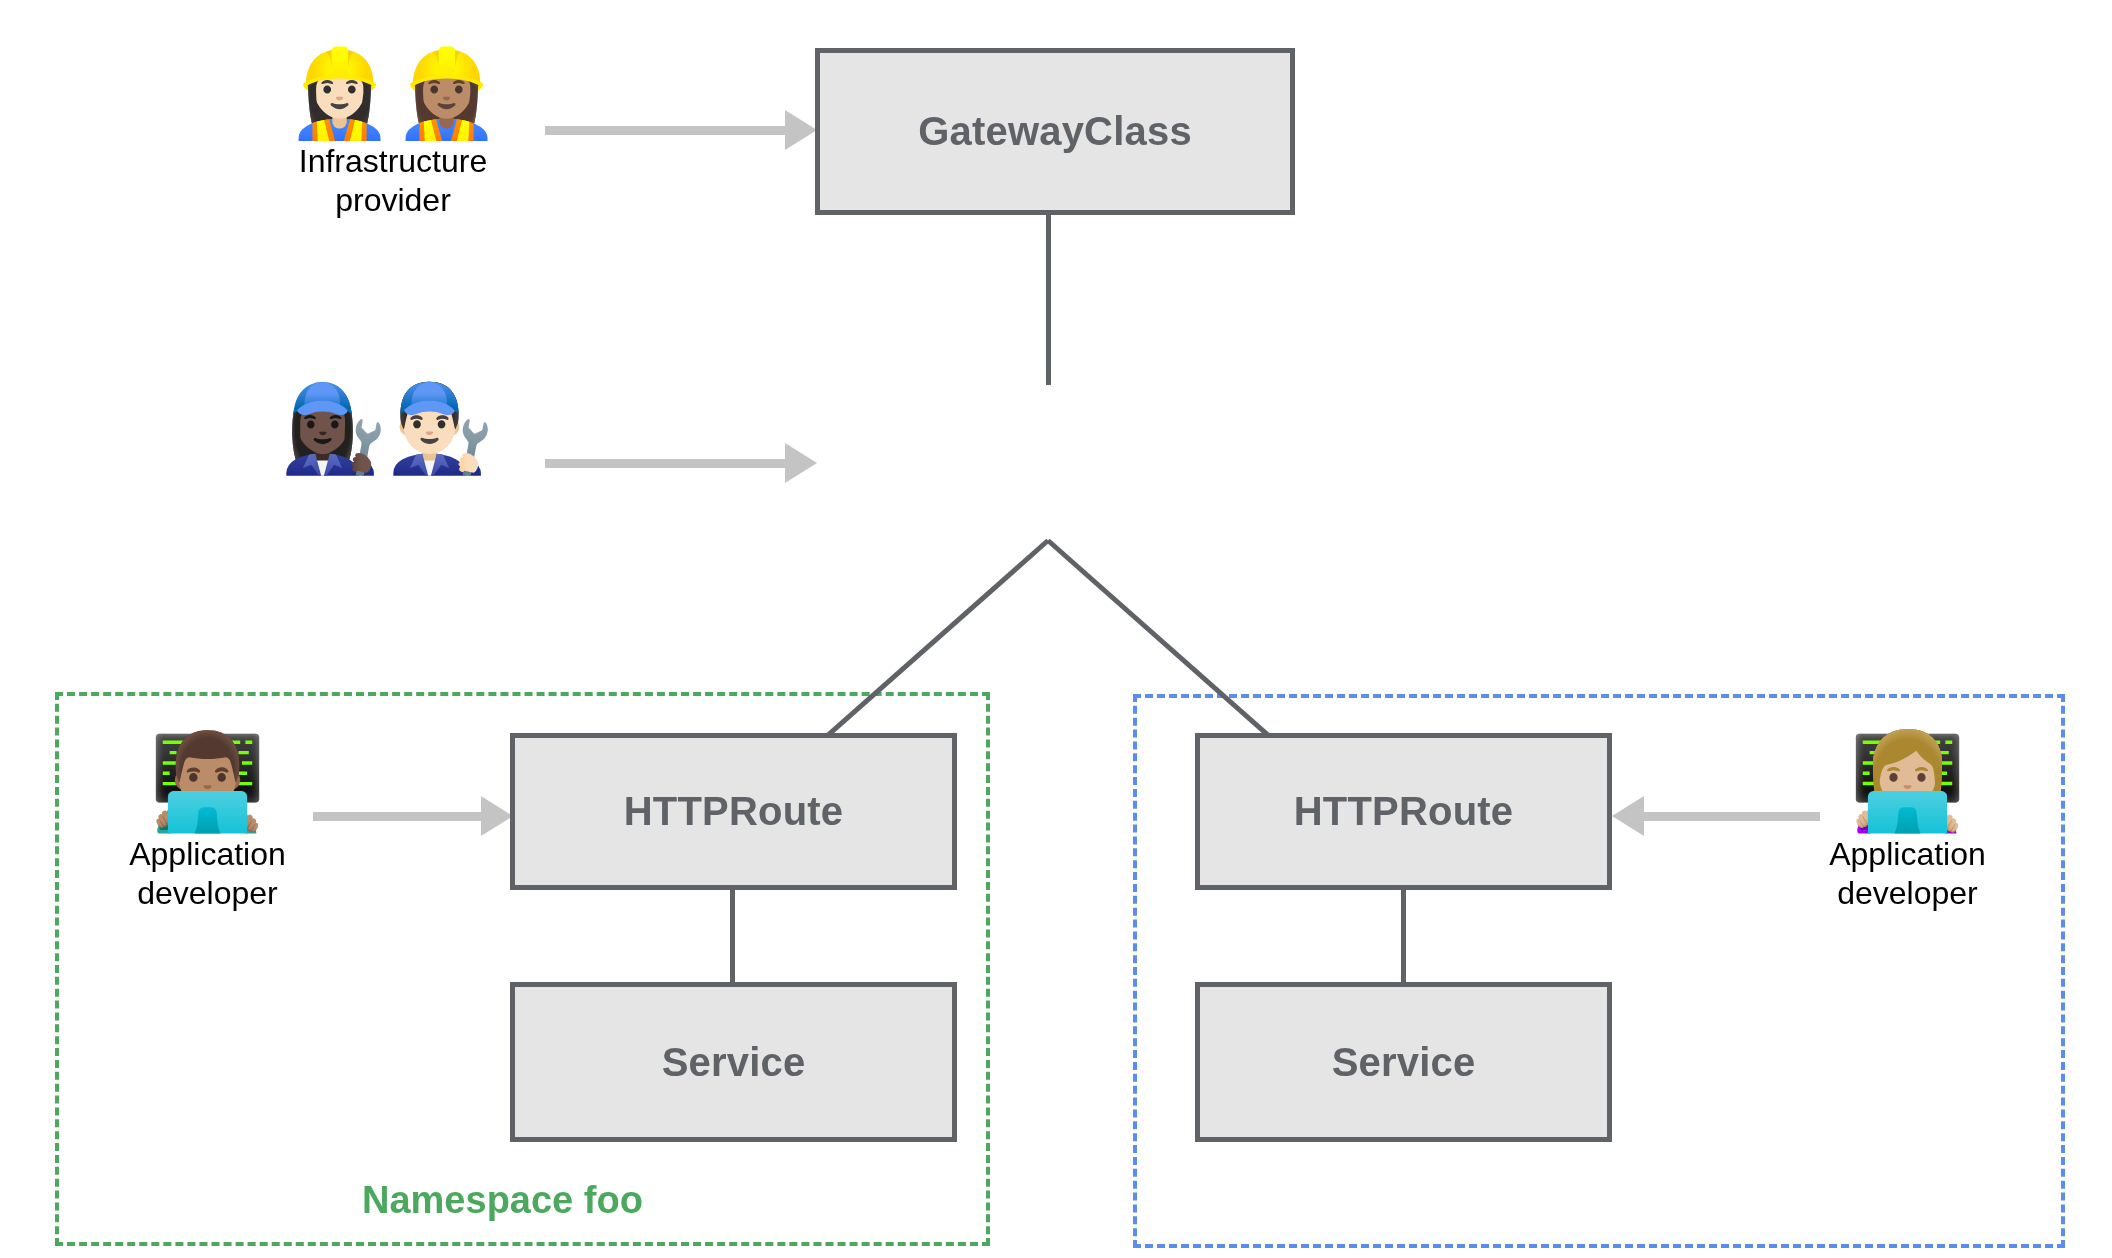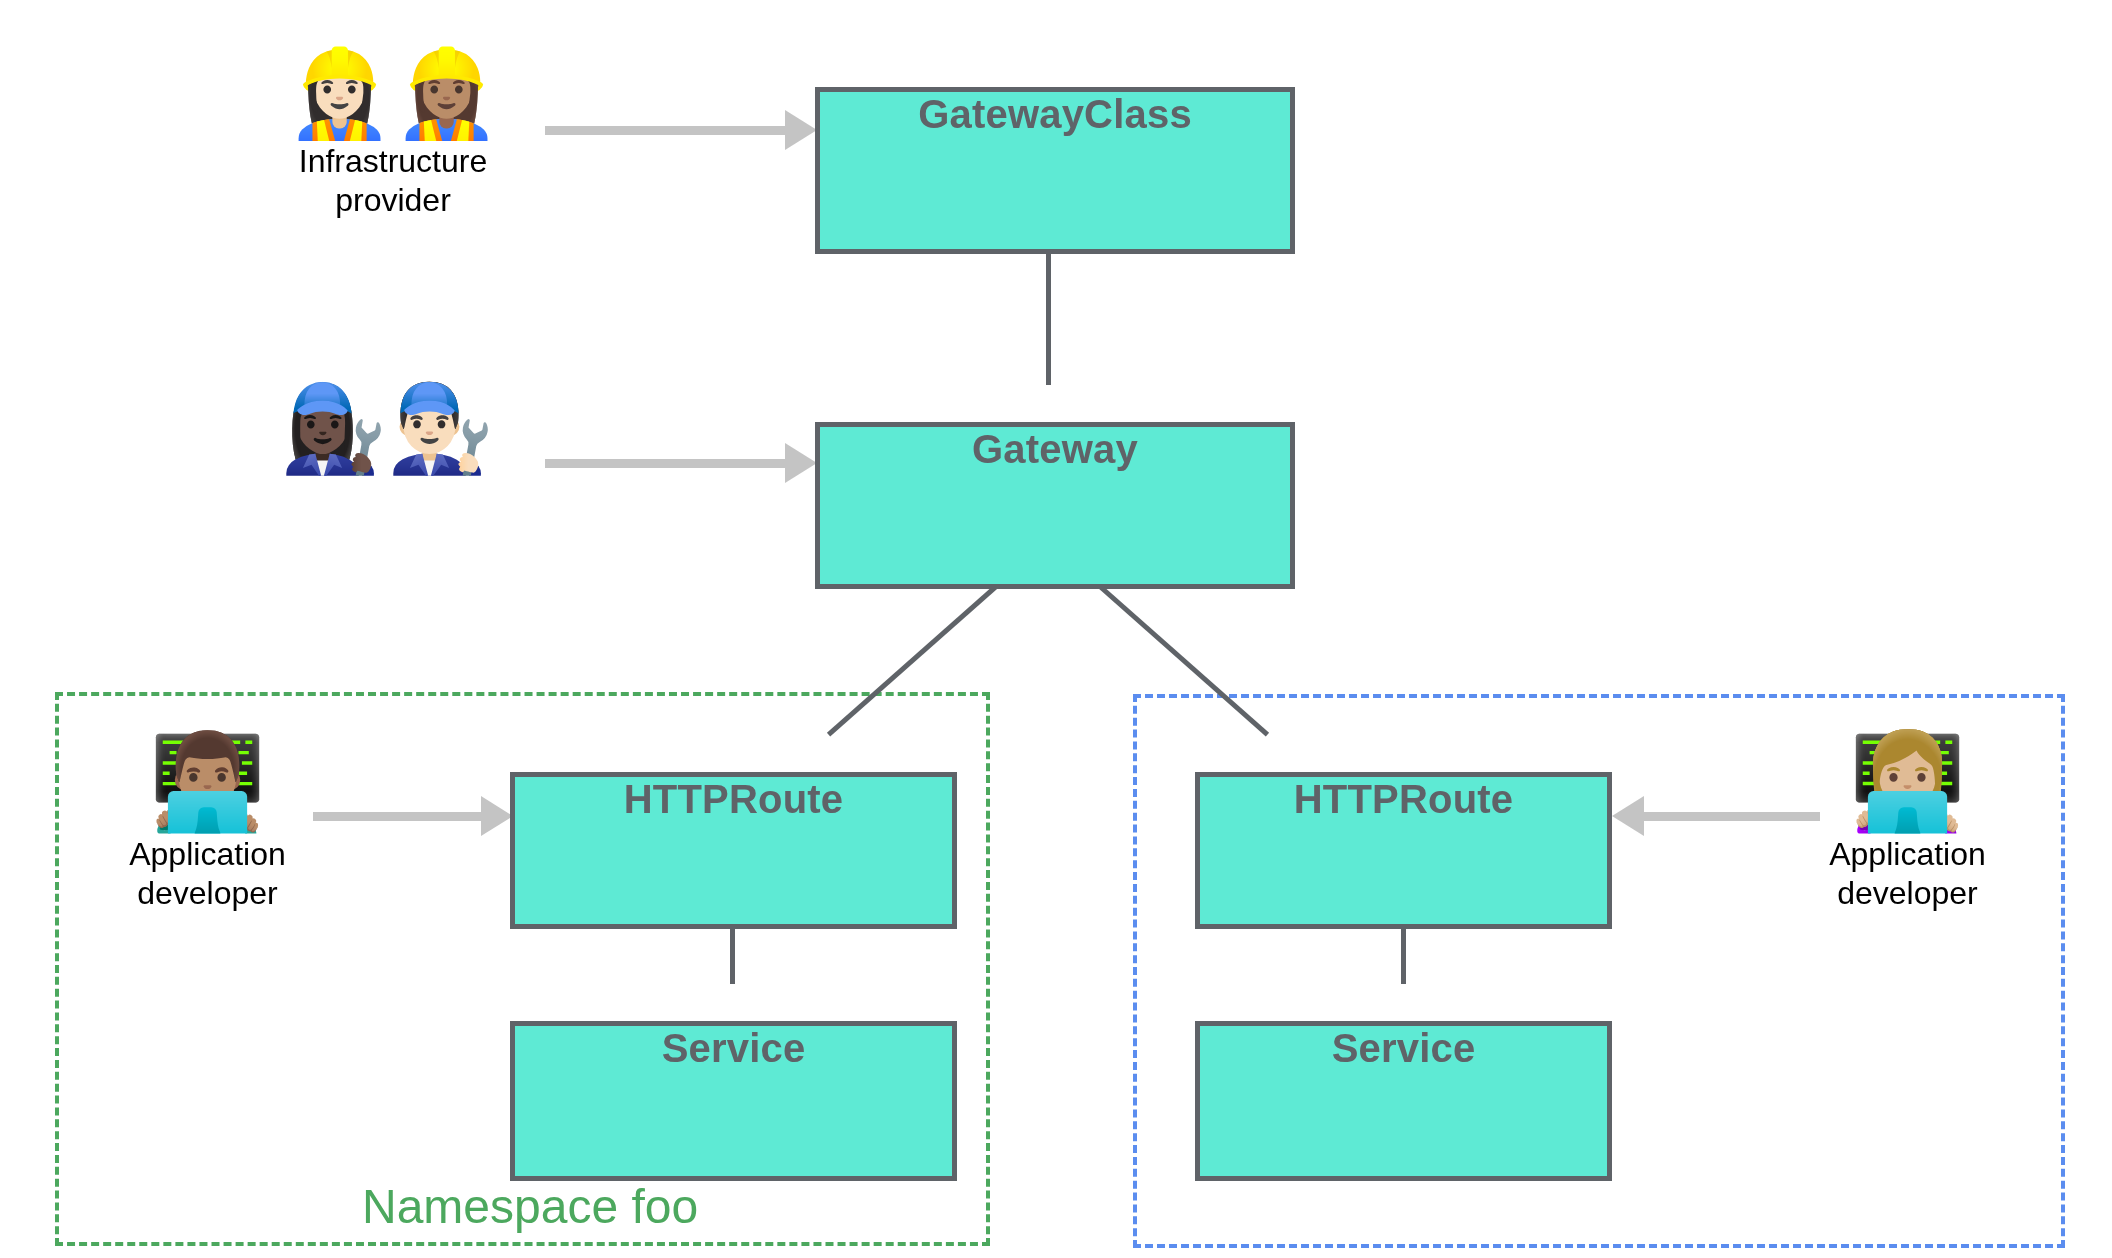--- a/index.html
+++ b/index.html
@@ -15,47 +15,46 @@
     width: 2112px;
     height: 1258px;
     background: #ffffff;
     overflow: hidden;
   }
   
   .box {
     position: absolute;
     box-sizing: border-box;
     border: 5px solid #5f6368;
-    background: #5eead4;
+    background: #e5e5e5;
     display: flex;
-    align-items: flex-start;
+    align-items: center;
     justify-content: center;
     z-index: 4;
-    margin-top: 39px;
   }
   .box-label {
     font-size: 40px;
     font-weight: bold;
     color: #5f6368;
     letter-spacing: 0.2px;
     white-space: nowrap;
   }
   
   .ns {
     position: absolute;
     box-sizing: border-box;
     border-width: 4px;
     border-style: dashed;
     background: transparent;
     z-index: 1;
   }
   .ns-label {
     position: absolute;
-    font-size: 48px;
-    font-weight: normal;
+    font-size: 38px;
+    font-weight: bold;
     white-space: nowrap;
     z-index: 3;
   }
   
   .persona {
     position: absolute;
     text-align: center;
     z-index: 3;
   }
   .persona-emoji {
@@ -138,23 +137,20 @@
   <div class="diag" style="left:1048px; top:538px; width:293px; transform: rotate(41.5deg);"></div>
 
   <div class="connector" style="left:730px; top:888px; width:5px; height:96px;"></div>
 
   <div class="connector" style="left:1401px; top:888px; width:5px; height:96px;"></div>
 
   <div class="box" style="left:815px; top:48px; width:480px; height:167px;">
     <span class="box-label">GatewayClass</span>
   </div>
 
-  <div class="box" style="left:815px; top:383px; width:480px; height:167px;">
-    <span class="box-label">Gateway</span>
-  </div>
 
   <div class="box" style="left:510px; top:733px; width:447px; height:157px;">
     <span class="box-label">HTTPRoute</span>
   </div>
 
   <div class="box" style="left:510px; top:982px; width:447px; height:160px;">
     <span class="box-label">Service</span>
   </div>
 
   <div class="box" style="left:1195px; top:733px; width:417px; height:157px;">

